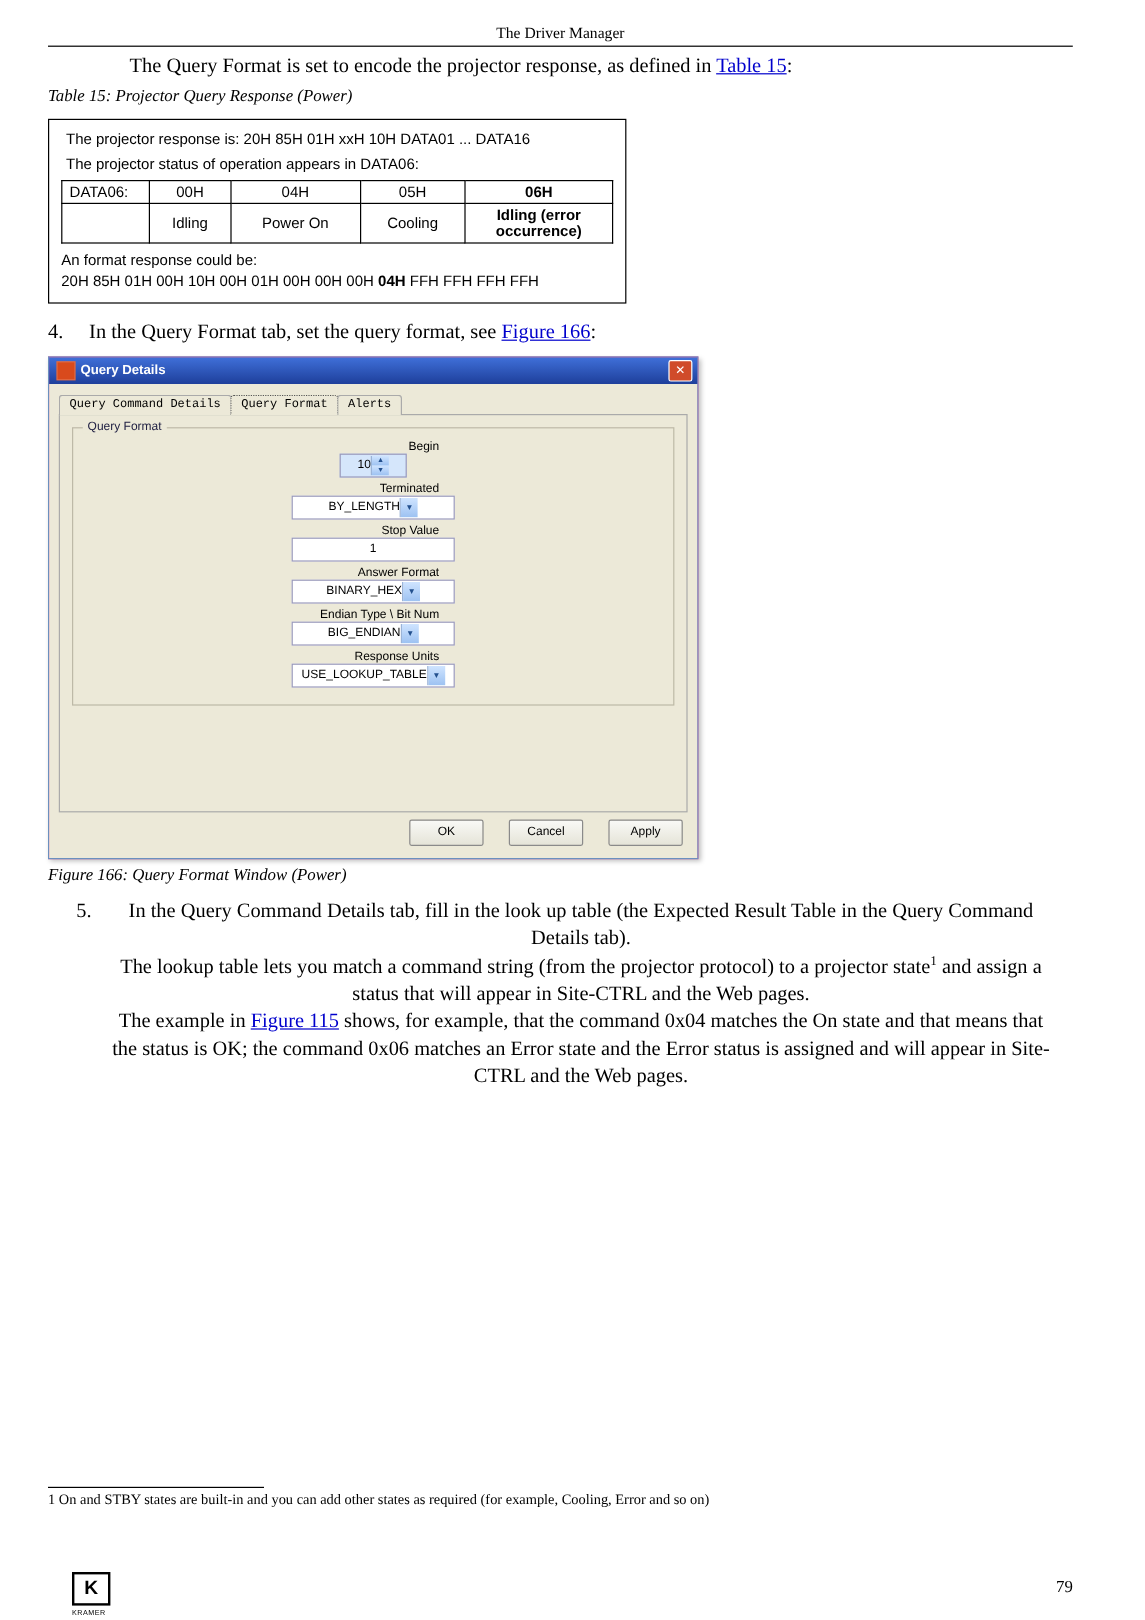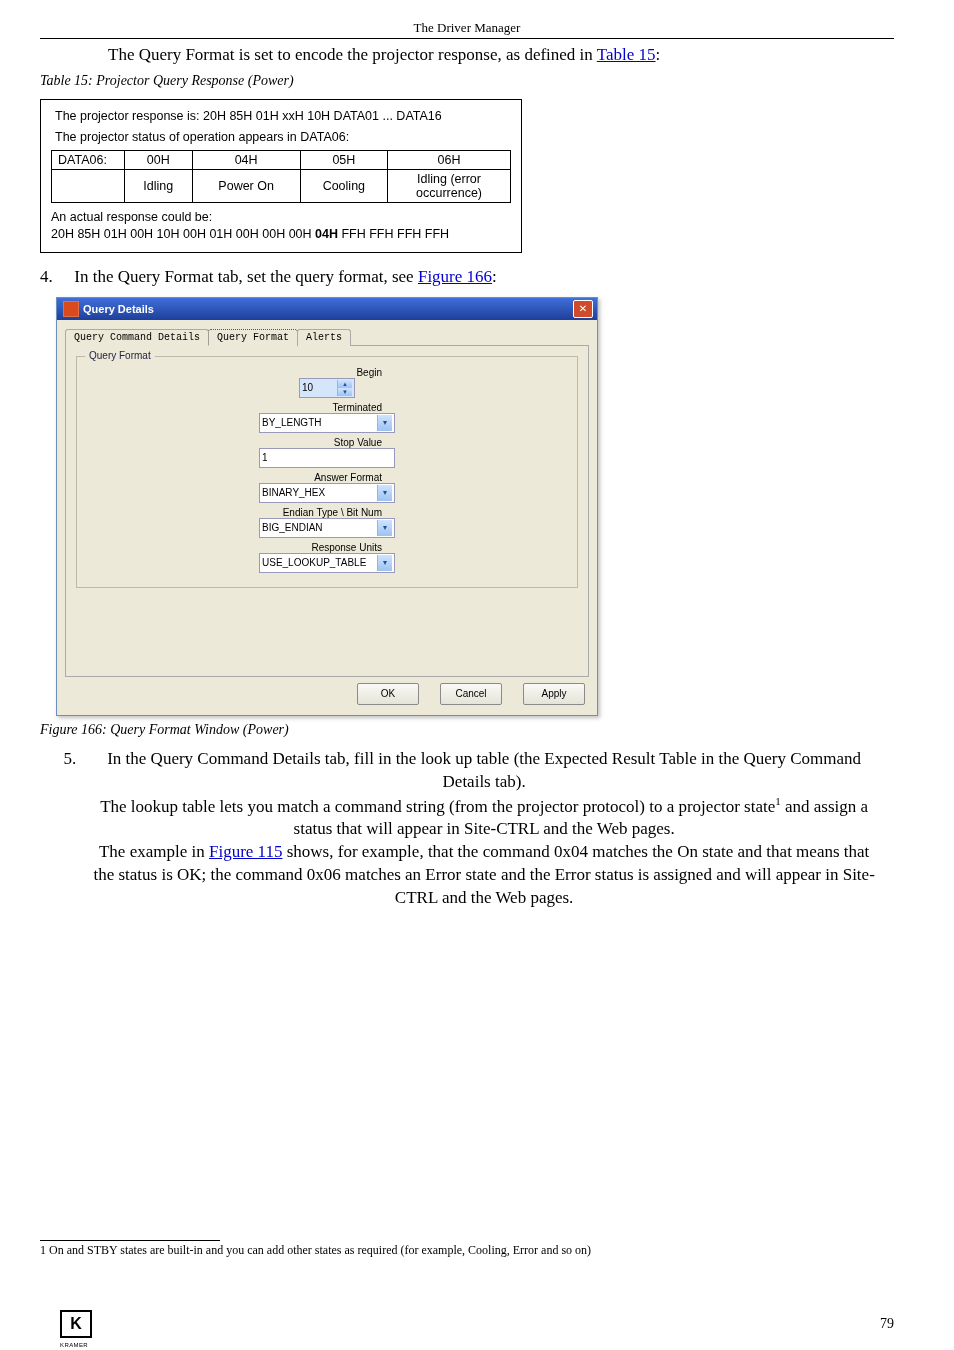--- a/index.html
+++ b/index.html
@@ -65,37 +65,38 @@
     padding: 2px 6px;
     text-align: center;
     font-size: 12.5px;
   }
   .inner-table td.first {
     text-align: left;
     width: 60px;
   }
   .inner-table td.last {
     width: 110px;
+    font-weight: bold;
   }
   .proj-table-wrap .footer-line {
     line-height: 1.4;
   }
   .proj-table-wrap .footer-line .bold { font-weight: bold; }
   .step {
     font-size: 17px;
     margin: 14px 0 10px 0;
   }
   .step .num {
     display: inline-block;
     width: 30px;
   }
   
   .dialog {
     width: 540px;
-    margin-left: 16px;
+    margin-left: 0;
     border: 1px solid #6b8fbf;
     box-shadow: 2px 2px 4px rgba(0,0,0,0.25);
     font-family: Tahoma, Arial, sans-serif;
     font-size: 11px;
     background: #ec4899;
     position: relative;
   }
   .dialog-titlebar {
     height: 22px;
     background: linear-gradient(180deg, #3f6fd8 0%, #1e3f9b 100%);
@@ -187,21 +188,21 @@
   }
   .form-row .ctrl {
     width: 130px;
     height: 18px;
     border: 1px solid #99b;
     background: #fff;
     font-size: 10px;
     padding: 0 2px;
     display: flex;
     align-items: center;
-    justify-content: space-between;
+    justify-content: center;
     position: relative;
   }
   .form-row .ctrl.selected {
     background: #d5e6fb;
   }
   .form-row .ctrl .dropbtn {
     width: 14px;
     height: 16px;
     background: linear-gradient(180deg, #cfe4ff 0%, #9dc2f2 100%);
     border-left: 1px solid #9bb4d8;
@@ -328,21 +329,21 @@
       </tr>
       <tr>
         <td class="first"></td>
         <td>Idling</td>
         <td>Power On</td>
         <td>Cooling</td>
         <td class="last">Idling (error occurrence)</td>
       </tr>
     </tbody>
       </table>
-    <div class="footer-line">An actual response could be:</div>
+    <div class="footer-line">An format response could be:</div>
     <div class="footer-line">
       <span>20H 85H 01H 00H 10H 00H 01H 00H 00H 00H </span><span class="bold">04H</span><span> FFH FFH FFH FFH</span>
     </div>
   </div>
 
   <div class="step">
     <span class="num">4.</span>
     <span>In the Query Format tab, set the query format, see </span><a class="link" href="#">Figure 166</a><span>:</span>
   </div>
 

